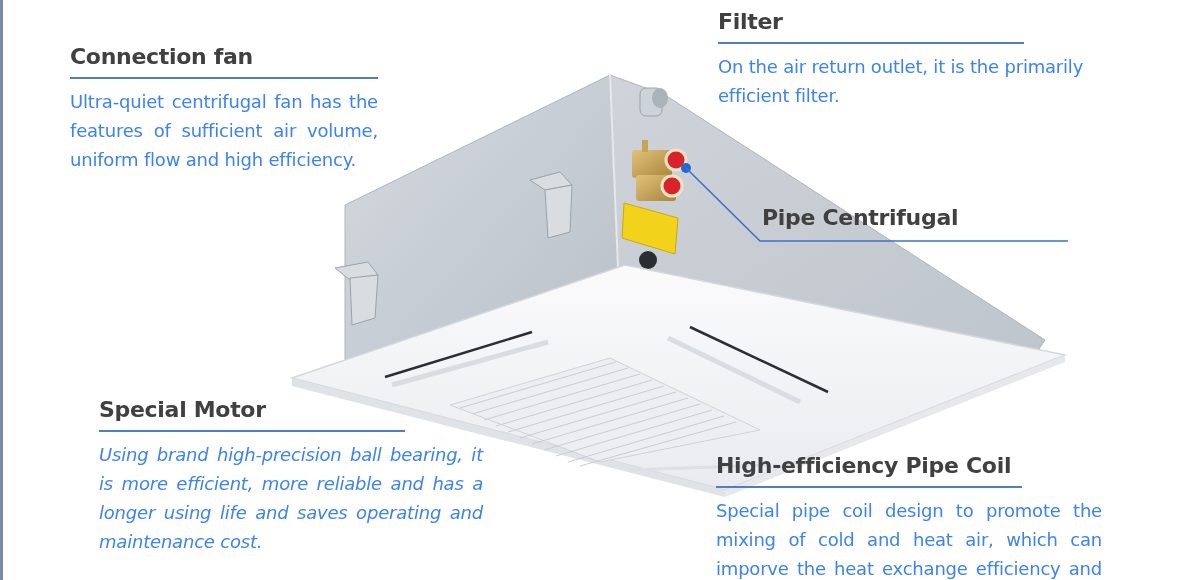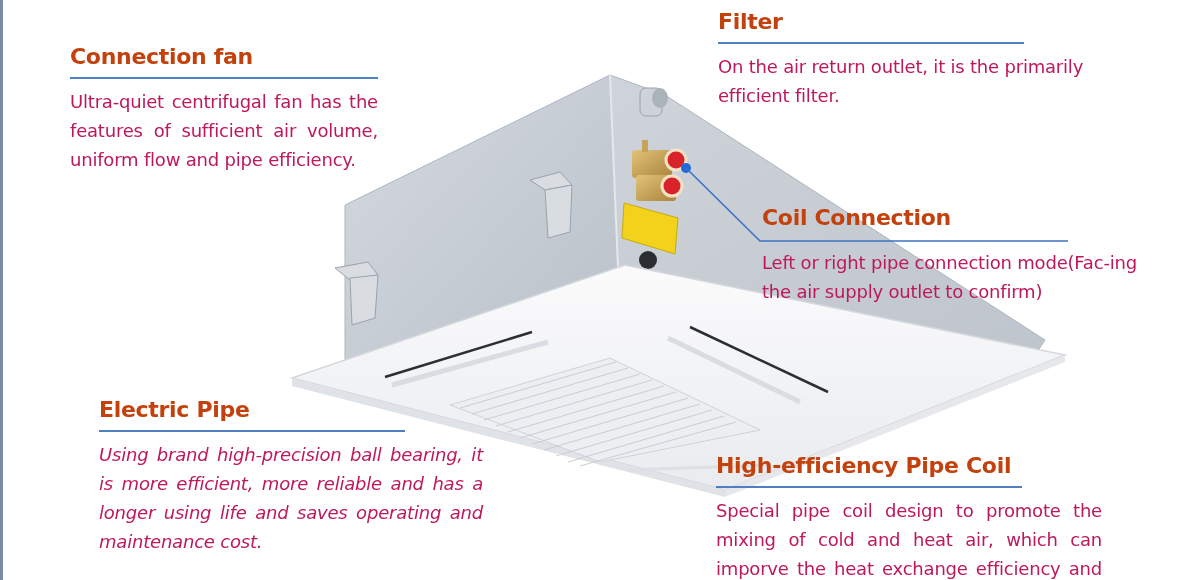--- a/index.html
+++ b/index.html
@@ -2,26 +2,26 @@
 <html><head>
 <meta charset="utf-8">
 <style>
   * { box-sizing: border-box; margin: 0; padding: 0; }
   html, body { width: 1200px; height: 580px; overflow: hidden; background: #ffffff; }
   body { position: relative; font-family: "DejaVu Sans", "Liberation Sans", sans-serif; }
   .left-border { position: absolute; left: 0; top: 0; width: 3px; height: 580px; background: #7d8aa3; }
 
   .feature { position: absolute; }
   .feature .title {
-    color: #c2410c; font-weight: bold; font-size: 22px; letter-spacing: -0.3px;
+    color: #404040; font-weight: bold; font-size: 22px; letter-spacing: -0.3px;
     line-height: 28px; white-space: nowrap;
   }
   .feature .rule { height: 2px; background: #4f7fc2; margin-top: 6px; }
   .feature .desc {
-    color: #be185d; font-size: 18px; line-height: 29px; margin-top: 8px;
+    color: #3b82f6; font-size: 18px; line-height: 29px; margin-top: 8px;
     text-align: justify; letter-spacing: -0.2px;
   }
 
   #f-fan { left: 70px; top: 43px; width: 308px; }
   #f-filter { left: 718px; top: 8px; width: 306px; }
   #f-filter .desc { width: 400px; text-align: left; }
   #f-pipe { left: 762px; top: 204px; width: 306px; }
   #f-pipe .desc { width: 400px; text-align: left; }
   #f-motor { left: 99px; top: 396px; width: 306px; }
   #f-motor .desc { width: 384px; font-style: italic; }
@@ -110,37 +110,36 @@
     </g>
 
     <circle cx="686" cy="168" r="5" fill="#1e6ad6"></circle>
     <polyline points="686,168 760,241 1068,241" fill="none" stroke="#3d72c4" stroke-width="1.6"></polyline>
   </svg>
 </div>
 
 <div class="feature" id="f-fan">
   <div class="title">Connection fan</div>
   <div class="rule"></div>
-  <div class="desc">Ultra-quiet centrifugal fan has the features of sufficient air volume, uniform flow and pipe efficiency.</div>
+  <div class="desc">Ultra-quiet centrifugal fan has the features of sufficient air volume, uniform flow and high efficiency.</div>
 </div>
 
 <div class="feature" id="f-filter">
   <div class="title">Filter</div>
   <div class="rule"></div>
   <div class="desc">On the air return outlet, it is the primarily efficient filter.</div>
 </div>
 
 <div class="feature" id="f-pipe">
-  <div class="title">Coil Connection</div>
+  <div class="title">Pipe Centrifugal</div>
   <div class="rule" style="background:transparent"></div>
-  <div class="desc">Left or right pipe connection mode(Fac-ing the air supply outlet to confirm)</div>
 </div>
 
 <div class="feature" id="f-motor">
-  <div class="title">Electric Pipe</div>
+  <div class="title">Special Motor</div>
   <div class="rule"></div>
   <div class="desc">Using brand high-precision ball bearing, it is more efficient, more reliable and has a longer using life and saves operating and maintenance cost.</div>
 </div>
 
 <div class="feature" id="f-coil">
   <div class="title">High-efficiency Pipe Coil</div>
   <div class="rule"></div>
   <div class="desc">Special pipe coil design to promote the mixing of cold and heat air, which can imporve the heat exchange efficiency and save the operating cost</div>
 </div>
 

